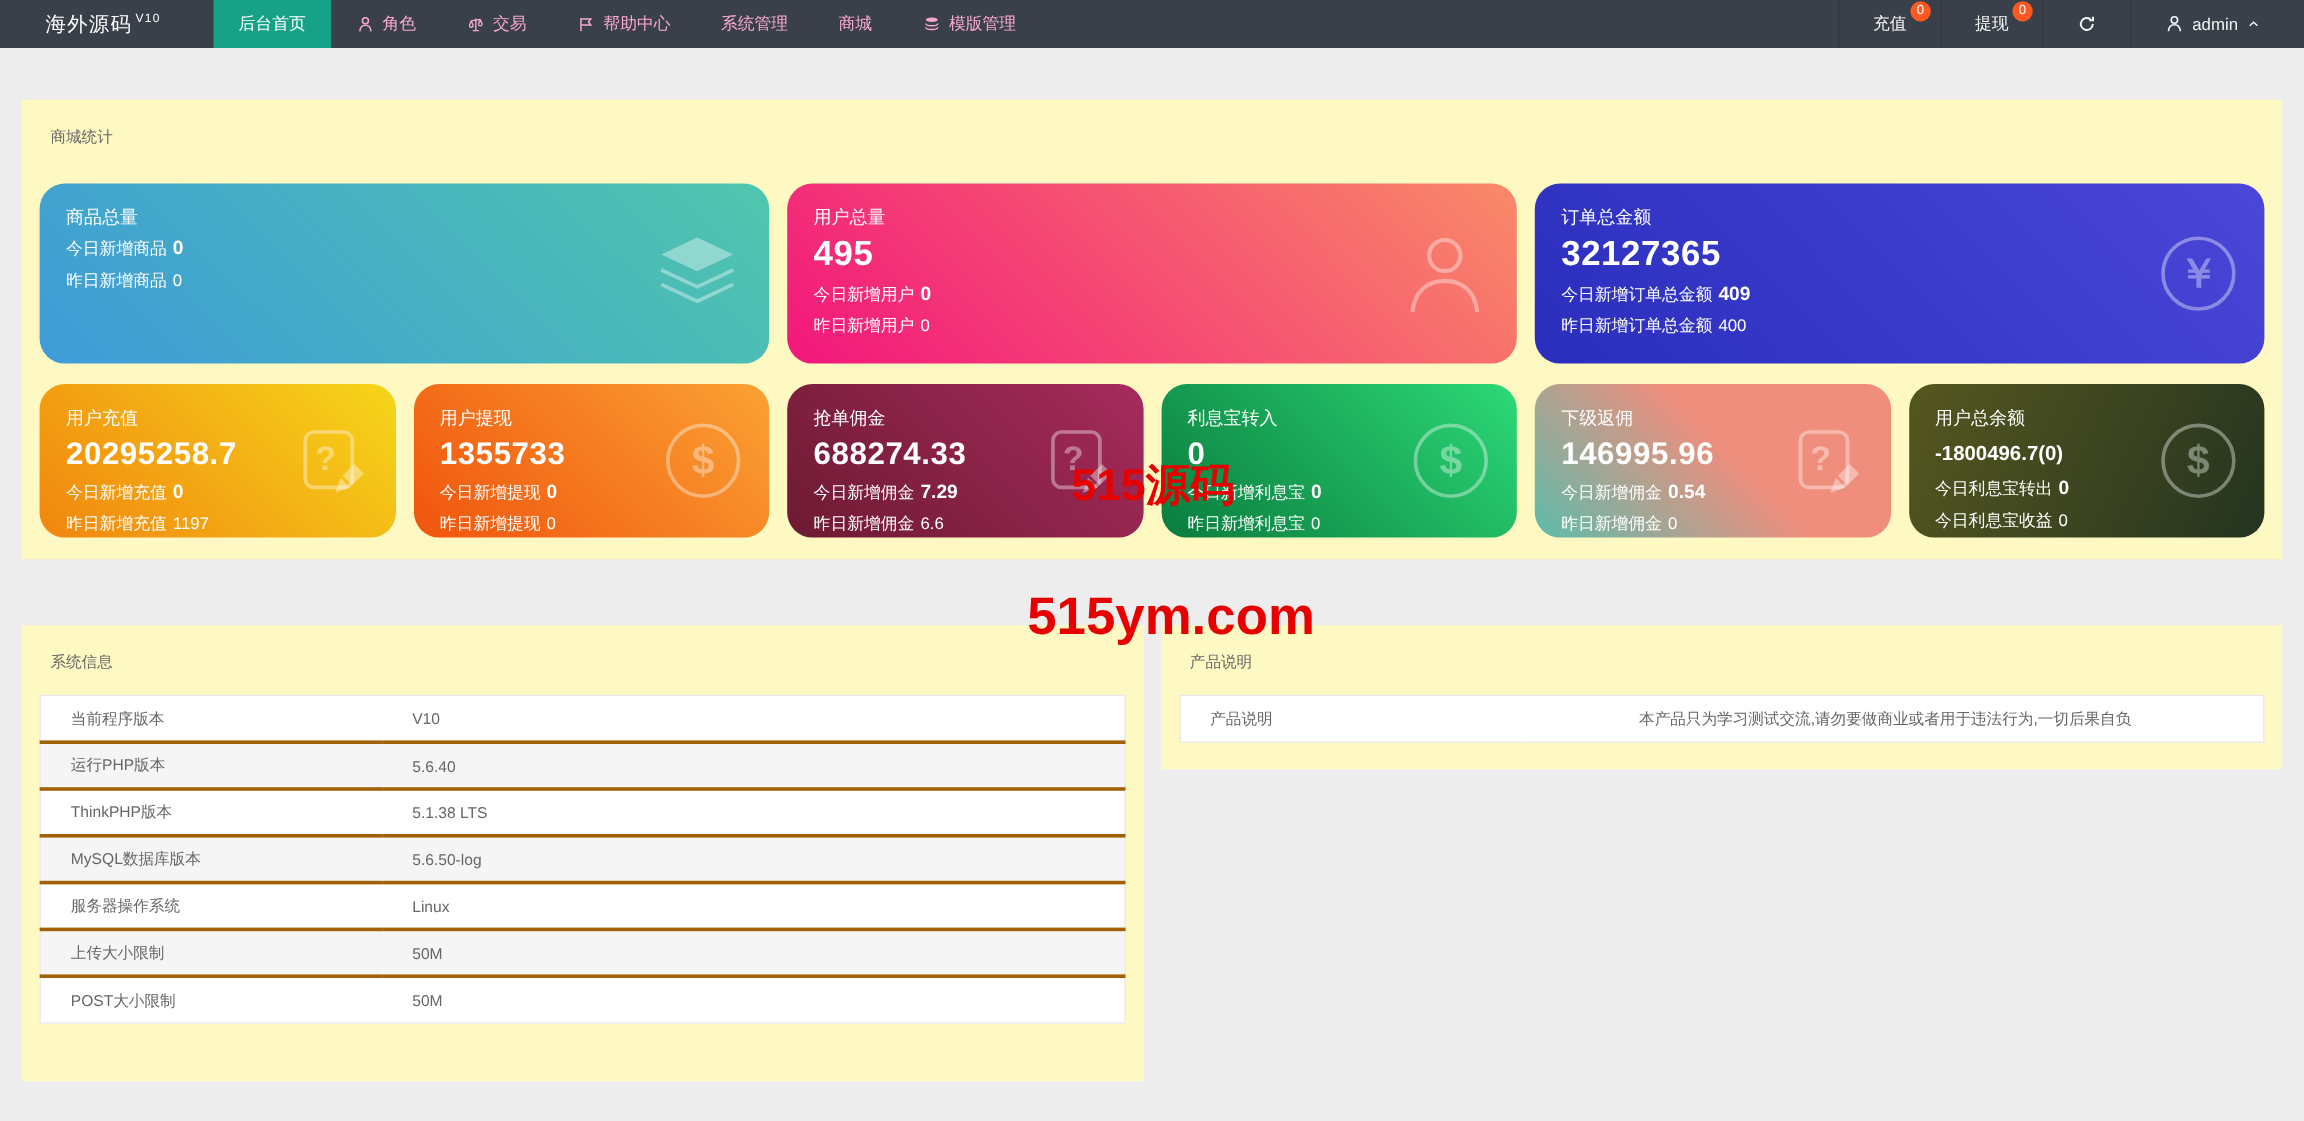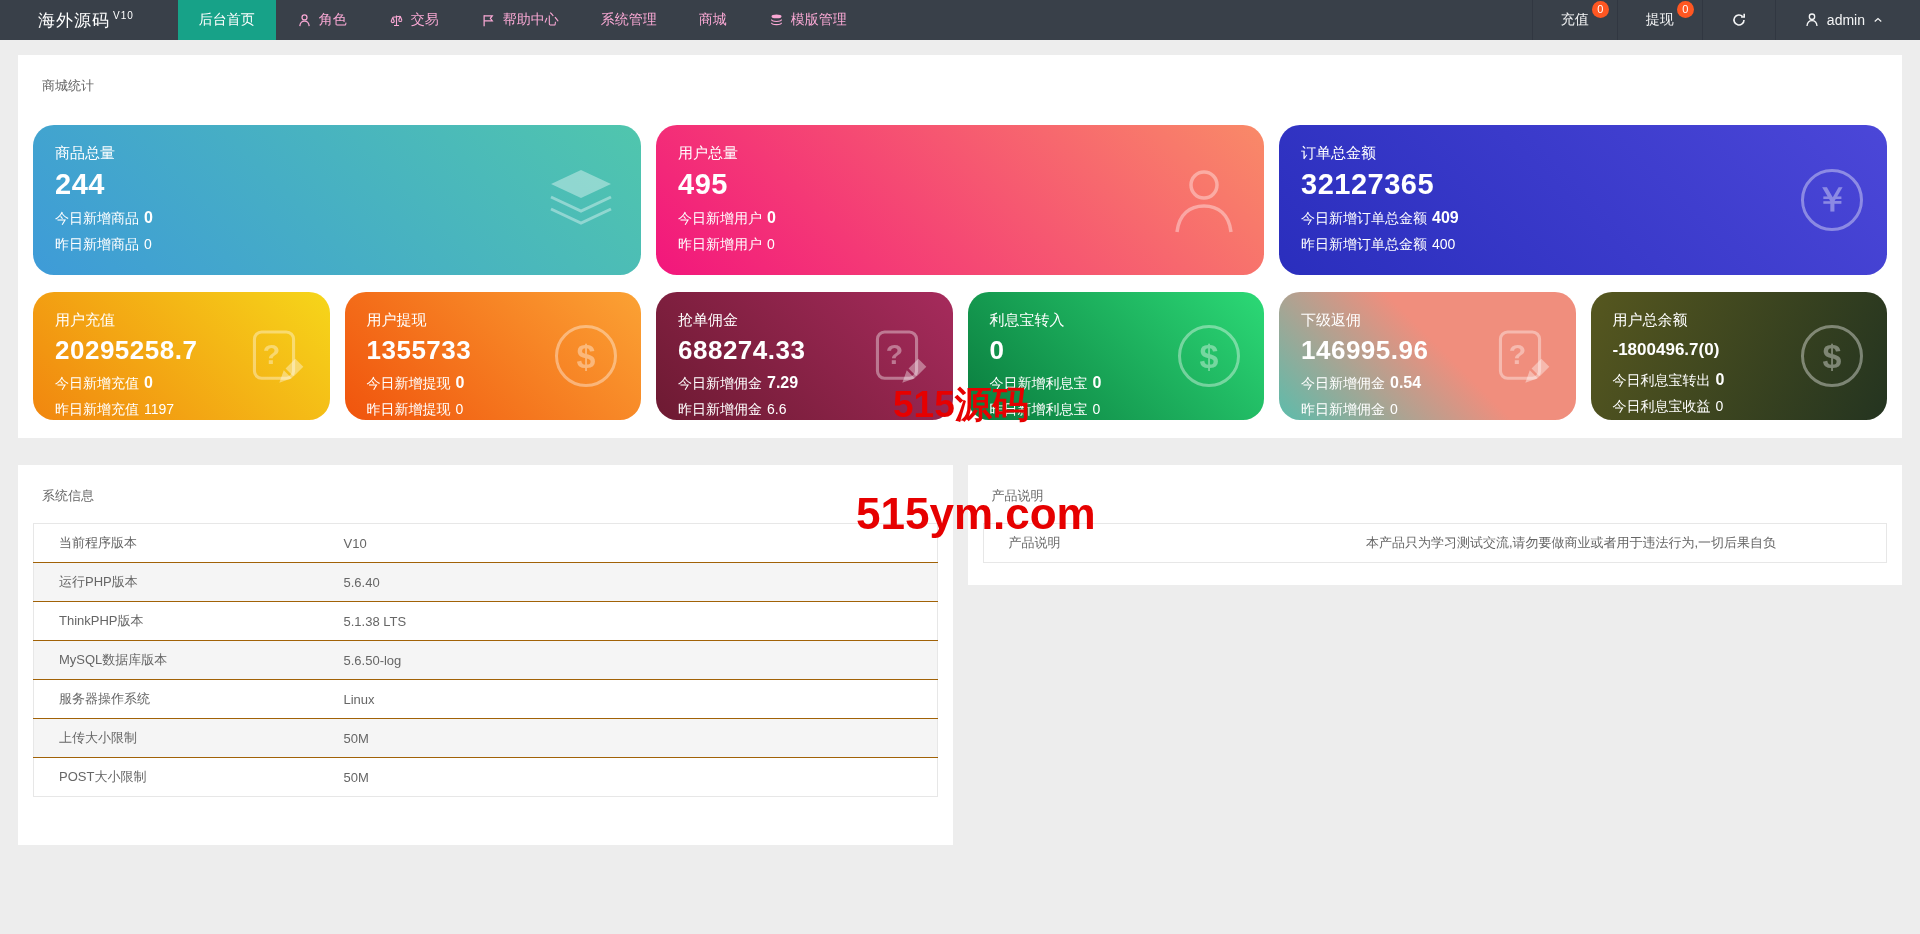--- a/index.html
+++ b/index.html
@@ -16,21 +16,21 @@
   .menu-item svg { width:15px; height:15px; }
   .nav-right { margin-left:auto; display:flex; align-items:stretch; }
   .nav-action { position:relative; display:flex; align-items:center; gap:7px; padding:0 28px; font-size:14px; color:#f4f5f6; border-left:1px solid #313741; cursor:pointer; }
   .nav-action:last-child { padding-right:36px; }
   .badge { position:absolute; top:1px; right:8px; min-width:17px; height:17px; border-radius:9px; background:#ff5722; color:#fff; font-size:11px; line-height:17px; text-align:center; padding:0 2px; }
   .nav-action svg { width:16px; height:16px; }
   .nav-action .chev { width:12px; height:12px; }
 
   
   .main { padding:15px 18px 0; }
-  .panel { background:#ffffff; }
+  .panel { background:#fef9c3;margin-top:28px; }
   .panel-title { padding:22px 24px 16px; font-size:13px; color:#666; }
   .stats-panel { padding-bottom:18px; margin-bottom:27px; }
 
   .cards-row { display:flex; gap:15px; padding:0 15px; }
   .cards-row.row1 { margin-top:14px; }
   .cards-row.row2 { margin-top:17px; }
   .card { flex:1; position:relative; color:#fff; padding:19px 0 0 22px; overflow:hidden;border-radius:21px; }
   .row1 .card { height:150px; }
   .row2 .card { height:128px; }
   .card-title { font-size:15px; font-weight:400; }
@@ -55,21 +55,21 @@
   .g8 { background:linear-gradient(45deg,#0a7c3e,#2cd976); }
   .g9 { background:linear-gradient(45deg,#5cbcab 0%,#f08e7d 55%); }
   .g10{ background:linear-gradient(115deg,#56571f,#243420); }
 
   
   .bottom { display:flex; gap:15px; align-items:flex-start; }
   .bottom .panel { flex:1; }
   .sys-panel { padding-bottom:48px; }
   .prod-panel { padding-bottom:22px; }
   table.info { width:calc(100% - 30px); margin:2px 15px 0; border-collapse:collapse; font-size:13px; color:#666; border:1px solid #e7e7e7; background:#fff; }
-  table.info td { height:39px; padding:0 12px 0 25px; border-top:1px solid #a16207; }
+  table.info td { height:39px; padding:0 12px 0 25px; border-top:3px solid #a16207; }
   table.info tr:first-child td { border-top:none; }
   table.info td.k { width:285px; }
   table.info tr:nth-child(even) { background:#f5f5f5; }
   table.info td.center { text-align:center; padding-left:0; }
 
   
   .wm { position:absolute; color:#e60000; font-weight:bold; z-index:60; pointer-events:none; white-space:nowrap; }
   .wm1 { left:893px; top:380px; font-size:37px; }
   .wm2 { left:856px; top:489px; font-size:44px; }
 </style>
@@ -151,21 +151,20 @@
 </div>
 
 <div class="main">
 
   <div class="panel stats-panel">
     <div class="panel-title">商城统计</div>
 
     <div class="cards-row row1">
       <div class="card g1">
         <div class="card-title">商品总量</div>
-        <div class="card-value">244</div>
         <div class="card-line"><span>今日新增商品</span><b>0</b></div>
         <div class="card-line"><span>昨日新增商品</span><span class="v">0</span></div>
         <div class="card-icon">
           <svg viewBox="0 0 72 72" fill="none" stroke="currentColor" stroke-width="3">
               <path d="M36 6L66 20 36 34 6 20z" fill="currentColor" stroke="none"></path>
               <path d="M6 33l30 14 30-14"></path>
               <path d="M6 45l30 14 30-14"></path>
             </svg>
         </div>
       </div>

